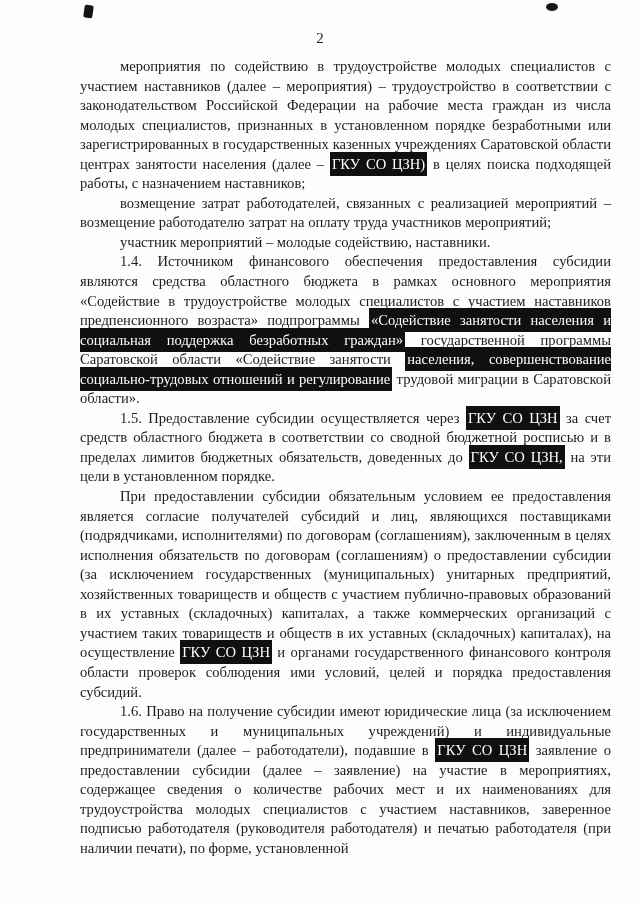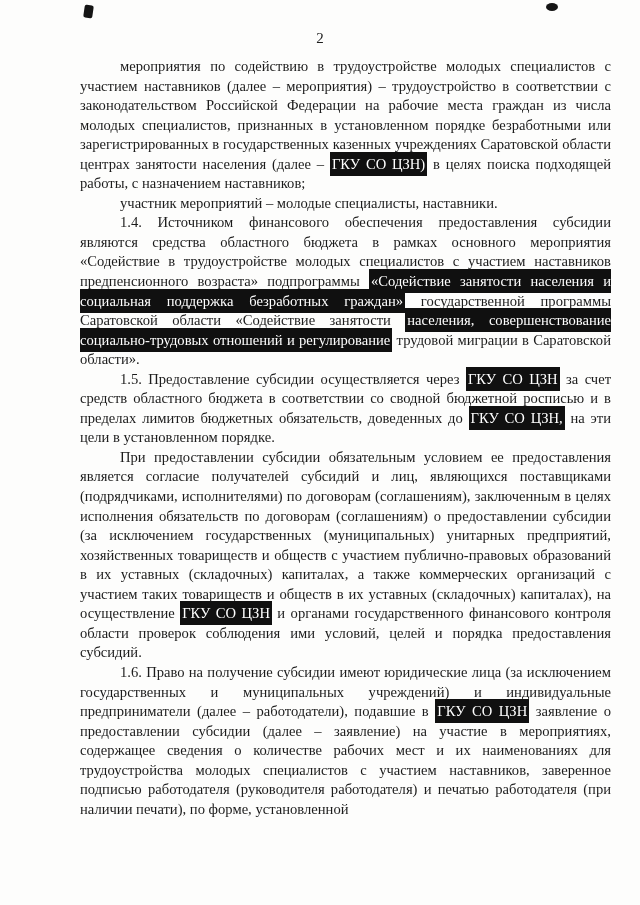--- a/index.html
+++ b/index.html
@@ -48,18 +48,19 @@
 </head>
 <body>
 
 <div class="artifact" id="artifact-1"></div>
 <div class="artifact" id="artifact-2"></div>
 
 <div class="page-number">2</div>
 
 <div class="doc-body">
     <p class="para"><span>мероприятия по содействию в трудоустройстве молодых специалистов с участием наставников (далее – мероприятия) – трудоустройство в соответствии с законодательством Российской Федерации на рабочие места граждан из числа молодых специалистов, признанных в установленном порядке безработными или зарегистрированных в государственных казенных учреждениях Саратовской области центрах занятости населения (далее – </span><span class="hl" style="background: rgb(16, 16, 16); color: rgb(255, 255, 255);">ГКУ СО ЦЗН)</span><span> в целях поиска подходящей работы, с назначением наставников;</span></p>
-    <p class="para"><span>участник мероприятий – молодые специалисты, наставники.</span></p>
+    <p class="para"><span>возмещение затрат работодателей, связанных с реализацией мероприятий – возмещение работодателю затрат на оплату труда участников мероприятий;</span></p>
+    <p class="para"><span>участник мероприятий – молодые содействию, наставники.</span></p>
     <p class="para"><span>1.4. Источником финансового обеспечения предоставления субсидии являются средства областного бюджета в рамках основного мероприятия «Содействие в трудоустройстве молодых специалистов с участием наставников предпенсионного возраста» подпрограммы </span><span class="hl" style="background: rgb(16, 16, 16); color: rgb(255, 255, 255);">«Содействие занятости населения и социальная поддержка безработных граждан»</span><span> государственной программы Саратовской области «Содействие занятости </span><span class="hl" style="background: rgb(16, 16, 16); color: rgb(255, 255, 255);">населения, совершенствование социально-трудовых отношений и регулирование</span><span> трудовой миграции в Саратовской области».</span></p>
     <p class="para"><span>1.5. Предоставление субсидии осуществляется через </span><span class="hl" style="background: rgb(16, 16, 16); color: rgb(255, 255, 255);">ГКУ СО ЦЗН</span><span> за счет средств областного бюджета в соответствии со сводной бюджетной росписью и в пределах лимитов бюджетных обязательств, доведенных до </span><span class="hl" style="background: rgb(16, 16, 16); color: rgb(255, 255, 255);">ГКУ СО ЦЗН,</span><span> на эти цели в установленном порядке.</span></p>
     <p class="para"><span>При предоставлении субсидии обязательным условием ее предоставления является согласие получателей субсидий и лиц, являющихся поставщиками (подрядчиками, исполнителями) по договорам (соглашениям), заключенным в целях исполнения обязательств по договорам (соглашениям) о предоставлении субсидии (за исключением государственных (муниципальных) унитарных предприятий, хозяйственных товариществ и обществ с участием публично-правовых образований в их уставных (складочных) капиталах, а также коммерческих организаций с участием таких товариществ и обществ в их уставных (складочных) капиталах), на осуществление </span><span class="hl" style="background: rgb(16, 16, 16); color: rgb(255, 255, 255);">ГКУ СО ЦЗН</span><span> и органами государственного финансового контроля области проверок соблюдения ими условий, целей и порядка предоставления субсидий.</span></p>
     <p class="para"><span>1.6. Право на получение субсидии имеют юридические лица (за исключением государственных и муниципальных учреждений) и индивидуальные предприниматели (далее – работодатели), подавшие в </span><span class="hl" style="background: rgb(16, 16, 16); color: rgb(255, 255, 255);">ГКУ СО ЦЗН</span><span> заявление о предоставлении субсидии (далее – заявление) на участие в мероприятиях, содержащее сведения о количестве рабочих мест и их наименованиях для трудоустройства молодых специалистов с участием наставников, заверенное подписью работодателя (руководителя работодателя) и печатью работодателя (при наличии печати), по форме, установленной</span></p>
   </div>
 
 </body></html>

